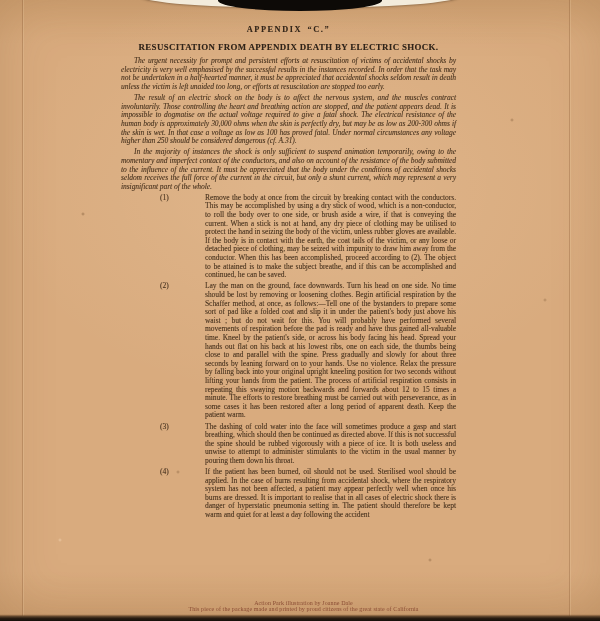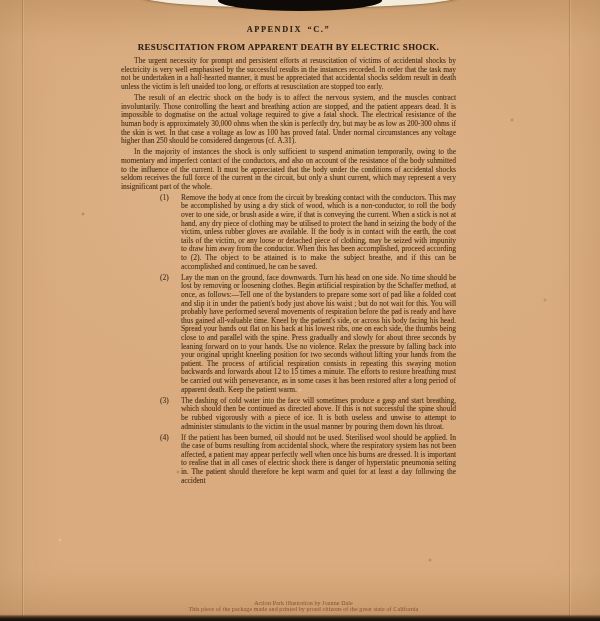--- a/index.html
+++ b/index.html
@@ -44,25 +44,25 @@
     text-shadow:0.2px 0.2px 0.3px rgba(76,54,33,0.45);
   }
   .appendix {
     text-align:center; font-weight:bold; color:#33261a;
     font-size:8.2px; letter-spacing:1.6px; word-spacing:2px; text-indent:0;
   }
   .title {
     text-align:center; font-weight:bold; color:#30241a;
     font-size:8.8px; letter-spacing:0.4px; margin:8px 0 6px 0; text-indent:0;
   }
-  .para { margin:0 0 2.6px 0; text-indent:13px; }
+  .para { margin:0 0 2.6px 0; text-indent:13px;font-style:italic; }
   .rules { margin-left:39px; }
   .rule { display:flex; margin-bottom:2.6px; }
   .rule-num { flex:0 0 21px; width:21px; }
-  .rule-text { flex:1; text-align:justify; }
+  .rule-text { flex:1; text-align:justify;margin-left:24px; }
   .footer {
     position:absolute; left:0; right:0; bottom:8px; text-align:center;
     color:#8a4c34; font-size:6px; line-height:6.6px; letter-spacing:0.1px;
     font-family:"Liberation Serif","DejaVu Serif",serif;
   }
   .bottom-edge {
     position:absolute; left:0; right:0; bottom:0; height:5px;
     background:linear-gradient(to bottom, #6b4f33 0%, #2a1d11 45%, #140f09 100%);
     box-shadow:0 -1px 1px rgba(85,58,32,0.5);
   }
@@ -76,21 +76,21 @@
   <div class="sleeve-opening">
     <div class="edge-highlight"></div>
     <div class="opening-shadow"></div>
   </div>
 
   <div class="crease crease-left"></div>
   <div class="crease crease-right"></div>
 
   <div class="content">
     <div class="appendix">APPENDIX  “C.”</div>
-    <div class="title">RESUSCITATION FROM APPARENT DEATH BY ELECTRIC SHOCK.</div>
+    <div class="title">RESUSCITATION FROM APPENDIX DEATH BY ELECTRIC SHOCK.</div>
 
     <p class="para">The urgent necessity for prompt and persistent efforts at resuscitation of victims of accidental shocks by electricity is very well emphasised by the successful results in the instances recorded. In order that the task may not be undertaken in a half-hearted manner, it must be appreciated that accidental shocks seldom result in death unless the victim is left unaided too long, or efforts at resuscitation are stopped too early.</p>
     <p class="para">The result of an electric shock on the body is to affect the nervous system, and the muscles contract involuntarily. Those controlling the heart and breathing action are stopped, and the patient appears dead. It is impossible to dogmatise on the actual voltage required to give a fatal shock. The electrical resistance of the human body is approximately 30,000 ohms when the skin is perfectly dry, but may be as low as 200-300 ohms if the skin is wet. In that case a voltage as low as 100 has proved fatal. Under normal circumstances any voltage higher than 250 should be considered dangerous (cf. A.31).</p>
     <p class="para">In the majority of instances the shock is only sufficient to suspend animation temporarily, owing to the momentary and imperfect contact of the conductors, and also on account of the resistance of the body submitted to the influence of the current. It must be appreciated that the body under the conditions of accidental shocks seldom receives the full force of the current in the circuit, but only a shunt current, which may represent a very insignificant part of the whole.</p>
 
     <div class="rules">
       <div class="rule">
         <span class="rule-num">(1)</span>
         <span class="rule-text">Remove the body at once from the circuit by breaking contact with the conductors. This may be accomplished by using a dry stick of wood, which is a non-conductor, to roll the body over to one side, or brush aside a wire, if that is conveying the current. When a stick is not at hand, any dry piece of clothing may be utilised to protect the hand in seizing the body of the victim, unless rubber gloves are available. If the body is in contact with the earth, the coat tails of the victim, or any loose or detached piece of clothing, may be seized with impunity to draw him away from the conductor. When this has been accomplished, proceed according to (2). The object to be attained is to make the subject breathe, and if this can be accomplished and continued, he can be saved.</span>
       </div>

